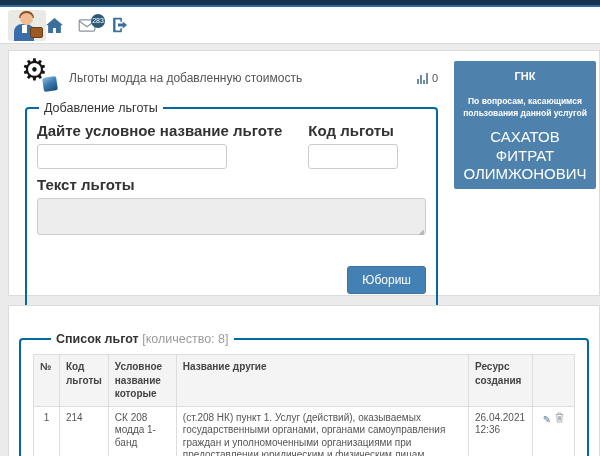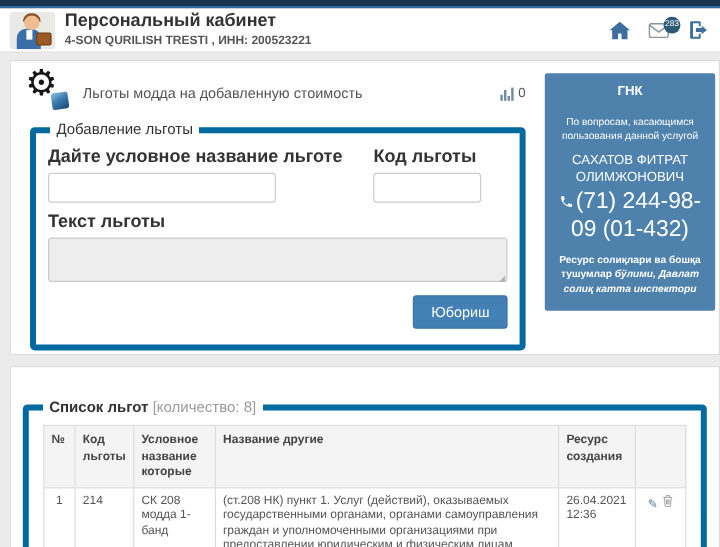--- a/index.html
+++ b/index.html
@@ -49,67 +49,67 @@
     background:linear-gradient(155deg,#8fc0e0 0%,#3d7db1 45%,#17466e 100%);
     transform:rotate(-8deg); border-radius:2px;
   }
   .card-title { font-size:12px; color:#555; flex:1; padding-left:4px; }
   .chart-count { display:flex; align-items:flex-end; gap:4px; margin-right:4px; }
   .bars { display:flex; align-items:flex-end; gap:1px; height:11px; }
   .bars i { display:block; width:2px; background:#6f8ca3; }
   .chart-count .num { font-size:11px; color:#555; line-height:1; }
   
   fieldset {
-    border:5px solid #0369a1; border-radius:4px;
+    border:2px solid #0369a1; border-radius:4px;
   }
   .addform { margin:2px 4px 0 6px; padding:0 10px 13px 10px; }
   .addform legend { font-size:12.5px; color:#333; padding:0 5px; margin-left:2px; }
   .formrow { display:flex; gap:26px; }
   .fgroup label, .tlabel {
     display:block; font-size:15px; font-weight:bold; color:#333; margin:7px 0 5px;
   }
   .fgroup input {
     height:25px; border:1px solid #ccc; border-radius:3px; padding:0 6px;
     font-size:11px; color:#333; font-family:"Liberation Sans",sans-serif;
   }
   .in-name { width:190px; }
   .in-code { width:90px; }
   .tawrap { position:relative; }
   textarea {
     width:100%; height:37px; background:#ededed; border:1px solid #ccc;
     border-radius:3px; resize:none; font-family:"Liberation Sans",sans-serif;
     font-size:11px; padding:4px 6px; color:#333;
   }
   .resize-grip { position:absolute; right:2px; bottom:4px; font-size:7px; color:#b5b5b5; line-height:1; pointer-events:none; }
-  .btnrow { text-align:right; margin-top:6px; }
+  .btnrow { text-align:right; margin-top:27px; }
   .btn {
     background:#4381b5; border:1px solid #3a74a5; color:#fff; font-size:12px;
     padding:6px 14px; border-radius:3px; cursor:pointer;
     font-family:"Liberation Sans",sans-serif;
   }
   
   .panel {
-    width:142px; height:198px; flex:none; margin:10px 3px 0 0;
+    width:142px; height:128px; flex:none; margin:10px 3px 0 0;
     background:#4e82ad; border-radius:2px; color:#fff; text-align:center;
     padding:7px 8px;
   }
   .panel-title { font-size:11px; font-weight:bold; margin:2px 0 14px; }
-  .panel-note { font-size:8.5px; font-weight:normal; line-height:1.4; }
-  .panel-name { font-size:11px; line-height:1.25; margin:8px 0 1px; }
+  .panel-note { font-size:8.5px; font-weight:bold; line-height:1.4; }
+  .panel-name { font-size:15px; line-height:1.25; margin:8px 0 1px; }
   .panel-phone { font-size:19px; line-height:1.25; }
   .panel-phone svg { vertical-align:-1px; margin-right:2px; }
   .panel-dept { font-size:8.5px; font-weight:bold; line-height:1.4; margin-top:7px; }
   .panel-dept .it { font-style:italic; }
   
   .card2 {
     position:absolute; left:8px; top:305px; width:592px; height:160px;
     background:#fff; border:1px solid #dcdcdc; padding:10px 10px;
   }
   .listfs { margin-top:16px; padding:0 12px 10px 12px; }
-  .listfs legend { padding:0 5px; margin-left:0; font-size:12.5px; }
+  .listfs legend { padding:0 5px; margin-left:18px; font-size:12.5px; }
   .legend-main { color:#333; font-weight:bold; }
   .legend-count { color:#9a9a9a; font-weight:normal; }
   table { width:100%; border-collapse:collapse; margin-top:8px; font-size:10px; }
   th, td { border:1px solid #ddd; text-align:left; vertical-align:top; padding:5px 6px; }
   thead th { background:#f4f4f4; color:#444; font-weight:bold; line-height:1.35; }
   td { color:#555; line-height:1.25; }
   .c-num { text-align:center; }
   .c-actions { text-align:center; white-space:nowrap; }
   .icon-edit { color:#4d789f; font-size:10px; cursor:pointer; text-decoration:none; }
   .icon-trash { cursor:pointer; margin-left:4px; }
@@ -119,24 +119,20 @@
 
 <div class="topstrip"></div>
 
 <div class="header">
   <div class="avatar">
     <div class="body"></div>
       <div class="shirt"></div>
       <div class="hair"></div>
       <div class="head"></div>
       <div class="case"></div>
-  </div>
-  <div class="htext">
-    <div class="title">Персональный кабинет</div>
-    <div class="subtitle">4-SON QURILISH TRESTI , ИНН: 200523221</div>
   </div>
   <div class="hicons">
     <span class="hicon">
       <svg width="17" height="15" viewBox="0 0 24 21">
           <path d="M12 0 0 10h3v11h7v-7h4v7h7V10h3z" fill="#3d6f9e"></path>
         </svg>
     </span>
     <span class="hicon">
       <svg width="18" height="13" viewBox="0 0 20 15" fill="none" stroke="#8a959e" stroke-width="1.4">
         <rect x="1" y="1" width="18" height="13" rx="1.5"></rect>

